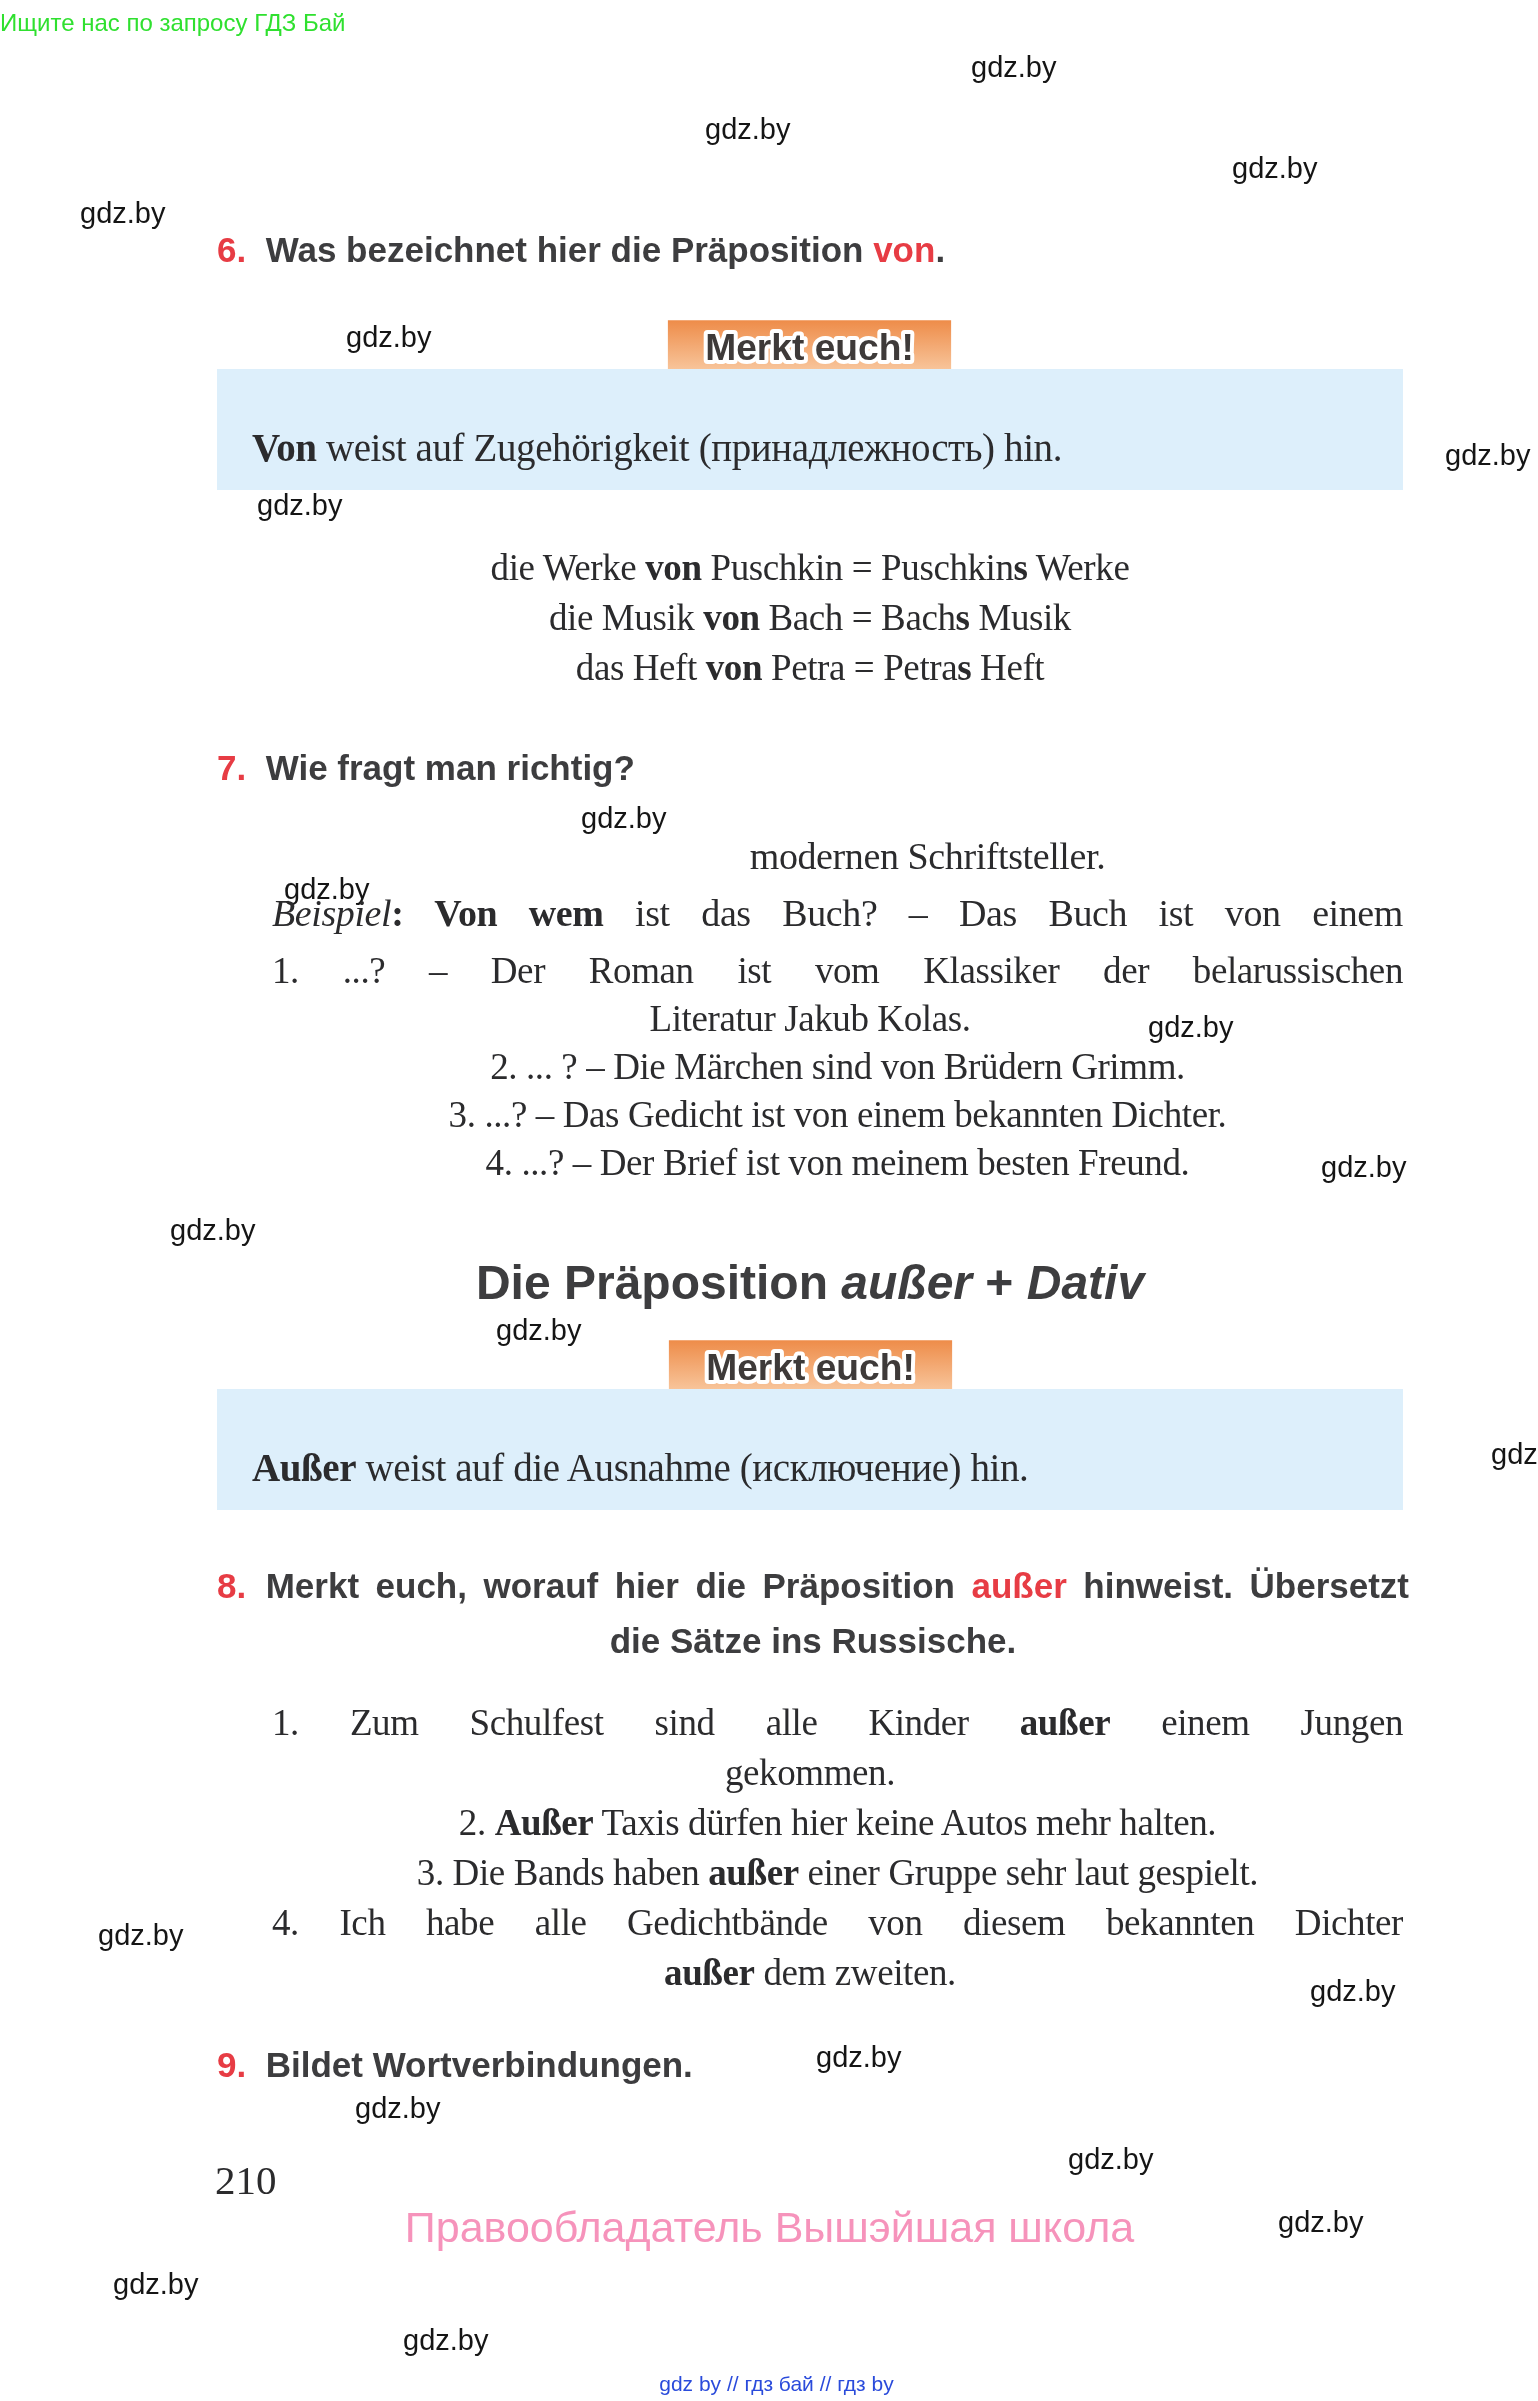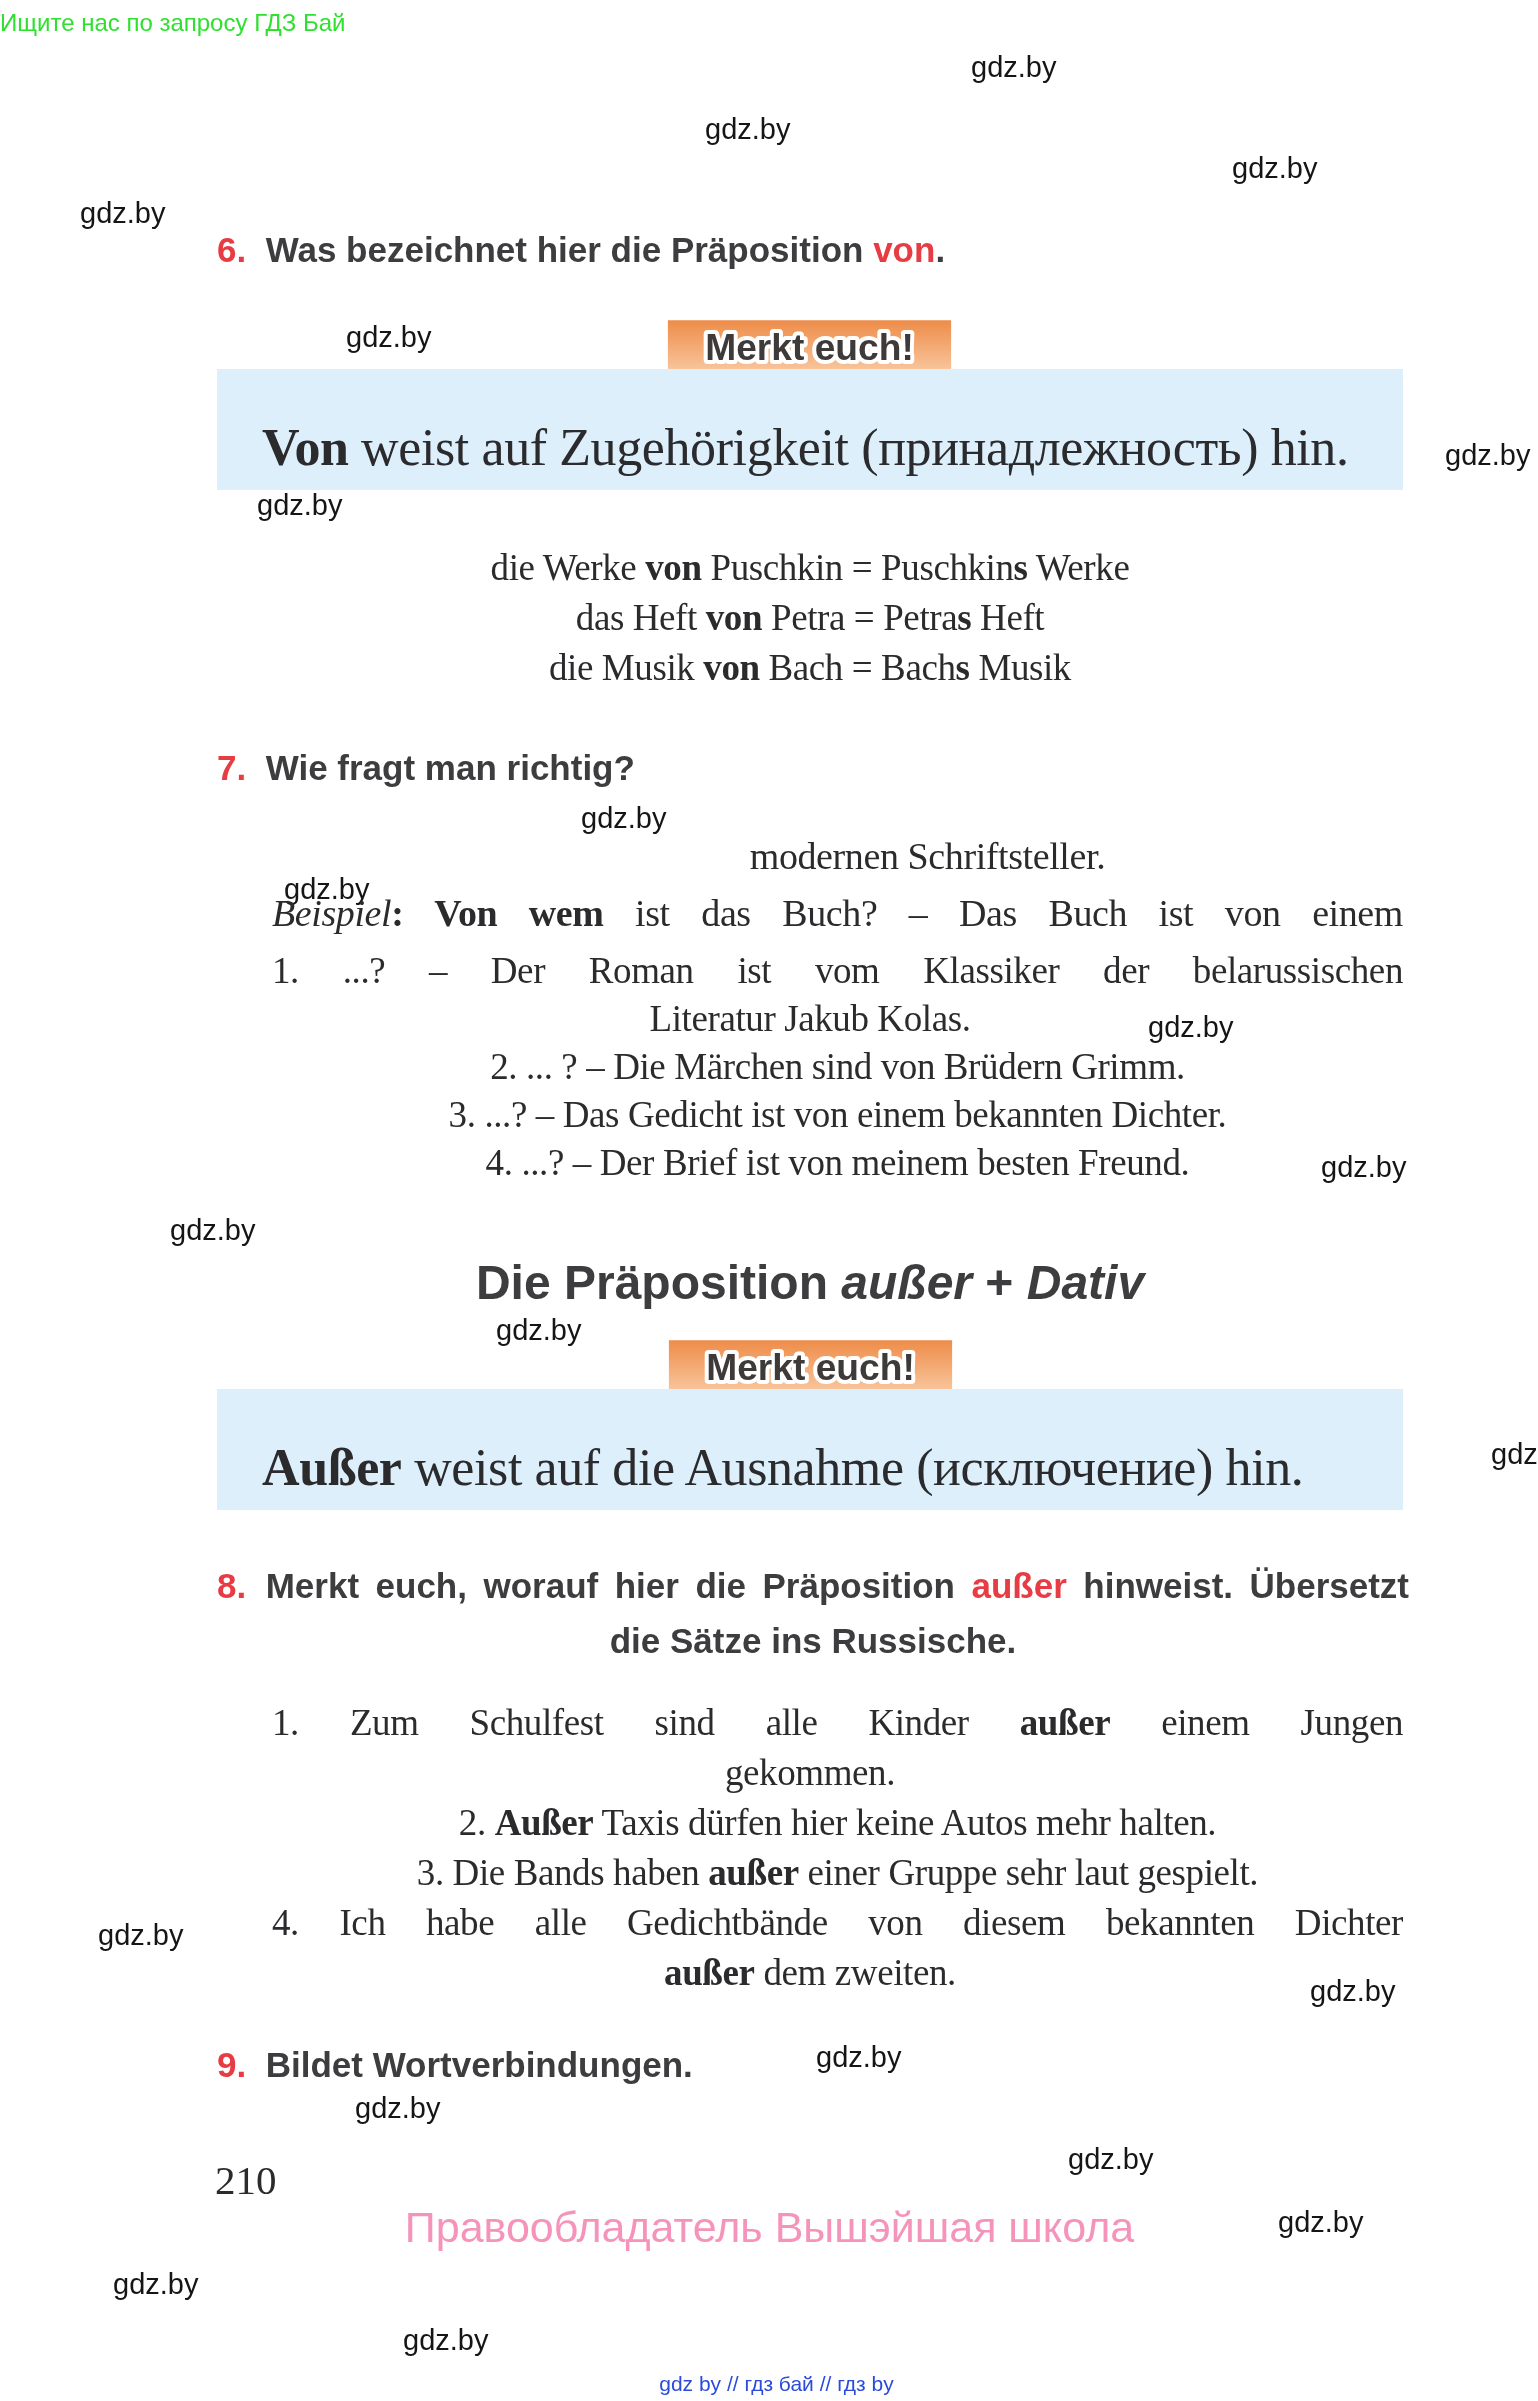--- a/index.html
+++ b/index.html
@@ -60,22 +60,22 @@
   
   .note-box{
     position:absolute;left:217px;width:1186px;height:121px;
     background:#ddeffb;
   }
   #note-box-von{top:369px;}
   #note-box-ausser{top:1389px;}
   .note-text{
     position:absolute;left:35px;top:50%;
     transform:translateY(calc(-50% + 17.7px));
-    font-size:52px;letter-spacing:-0.4px;
-    white-space:nowrap;color:#2b2b2d;margin-left:10px;
+    font-size:39px;letter-spacing:-0.4px;
+    white-space:nowrap;color:#2b2b2d;
   }
   
   .section-title{
     position:absolute;left:217px;top:1255px;width:1186px;
     text-align:center;
     font-family:"Liberation Sans", sans-serif;
     font-weight:700;font-size:48px;color:#3d3d3f;
   }
   
   .badge{position:absolute;width:285px;height:82px;}
@@ -146,22 +146,22 @@
     <polygon points="1,62 161,82 321,62 321,70 161,90 1,70" fill="#ec1c78"></polygon>
     <text x="161" y="46" text-anchor="middle" font-family="Liberation Sans, sans-serif" font-weight="bold" font-size="42" fill="#3e3a39" stroke="#ffffff" stroke-width="9" stroke-linejoin="round" paint-order="stroke">Merkt euch!</text>
   </svg>
 
   <div class="note-box" id="note-box-von">
     <div class="note-text"><span class="b">Von</span><span> weist auf Zugehörigkeit (принадлежность) hin.</span></div>
   </div>
 
   <div class="serif-block" id="examples">
       <div class="tline"><span>die Werke </span><span class="b">von</span><span> Puschkin = Puschkin</span><span class="b">s</span><span> Werke</span></div>
+      <div class="tline"><span>die Musik </span><span class="b">von</span><span> Bach = Bach</span><span class="b">s</span><span> Musik</span></div>
       <div class="tline"><span>das Heft </span><span class="b">von</span><span> Petra = Petra</span><span class="b">s</span><span> Heft</span></div>
-      <div class="tline"><span>die Musik </span><span class="b">von</span><span> Bach = Bach</span><span class="b">s</span><span> Musik</span></div>
     </div>
 
   <div class="h" style="top:746px;"><span class="r num">7.</span><span>Wie fragt man richtig?</span></div>
 
   <div class="serif-block" id="beispiel">
       <div class="tline ind2"><span>modernen Schriftsteller.</span></div>
       <div class="tline ind1 jl"><span class="i">Beispiel</span><span class="b">: </span><span class="b">Von wem</span><span> ist das Buch? – Das Buch ist von einem</span></div>
     </div>
 
   <div class="serif-block" id="ex7-items">

